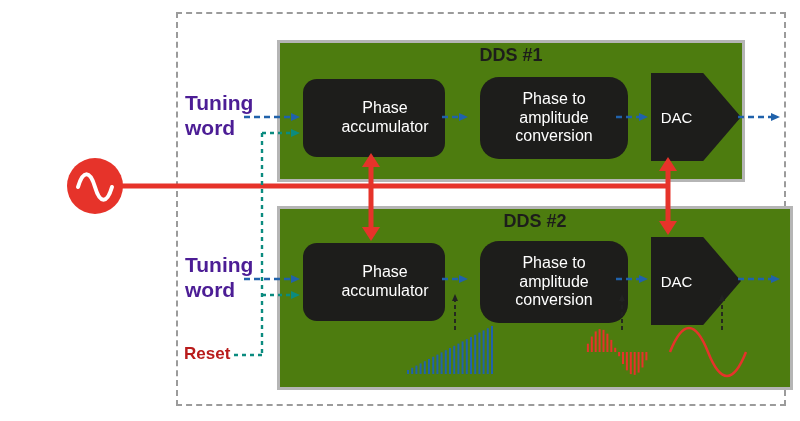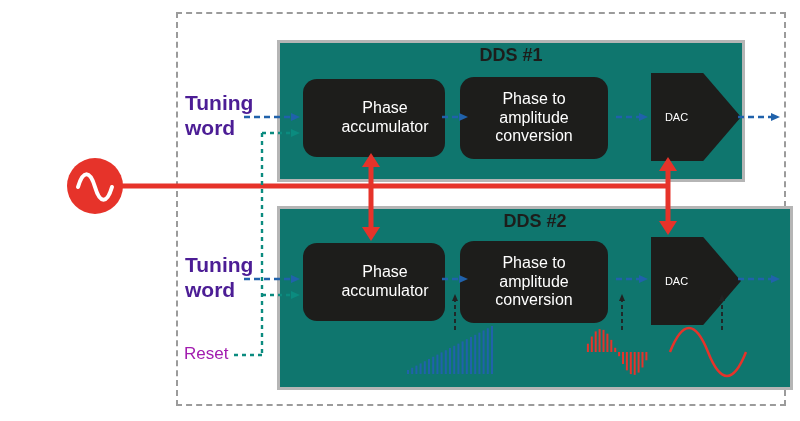--- a/index.html
+++ b/index.html
@@ -13,21 +13,21 @@
     overflow: hidden;
   }
   .outer-dashed {
     position: absolute;
     left: 176px; top: 12px;
     width: 610px; height: 394px;
     border: 2px dashed #9b9b9b;
   }
   .dds-box {
     position: absolute;
-    background: #0f766e;
+    background: #4d7c0f;
     border: 3px solid #b5b5b5;
   }
   .dds1 { left: 277px; top: 40px; width: 468px; height: 142px; }
   .dds2 { left: 277px; top: 206px; width: 516px; height: 184px; }
   .dds-title {
     position: absolute;
     top: 2px; left: 0; right: 0;
     text-align: center;
     font-size: 18px;
     font-weight: 700;
@@ -40,35 +40,35 @@
     display: flex;
     align-items: center;
     justify-content: center;
     text-align: center;
     font-size: 16px;
     line-height: 1.18;
     border-radius: 14px;
     padding: 4px 10px;
   }
   .pa  { left: 23px;  width: 142px; height: 78px; padding-left: 32px; }
-  .pac { left: 180px; width: 148px; height: 82px; }
+  .pac { left: 200px; width: 148px; height: 82px; border-radius: 19px; }
   .dds1 .pa  { top: 36px; }
   .dds1 .pac { top: 34px; }
   .dds2 .pa  { top: 34px; }
   .dds2 .pac { top: 32px; }
   .dac {
     position: absolute;
     left: 371px;
     width: 90px; height: 88px;
     background: #1d1d1b;
     color: #fff;
     display: flex;
     align-items: center;
     justify-content: center;
-    font-size: 11px;
+    font-size: 15px;
     padding-right: 39px;
     clip-path: polygon(0 0, 58% 0, 100% 50%, 58% 100%, 0 100%);
   }
   .dds1 .dac { top: 30px; }
   .dds2 .dac { top: 28px; }
   .lbl-clock {
     position: absolute;
     left: 12px; top: 100px;
     width: 158px;
     color: #e6332a;
@@ -82,23 +82,23 @@
     color: #4c1d95;
     font-size: 21px;
     font-weight: 700;
     line-height: 1.2;
   }
   .tw1 { left: 185px; top: 90px; }
   .tw2 { left: 185px; top: 252px; }
   .lbl-reset {
     position: absolute;
     left: 184px; top: 344px;
-    color: #a21caf;
+    color: #b91c1c;
     font-size: 17px;
-    font-weight: 400;
+    font-weight: 700;
   }
   .clock-icon {
     position: absolute;
     left: 67px; top: 158px;
     width: 56px; height: 56px;
     border-radius: 50%;
     background: #e6332a;
   }
   .overlay {
     position: absolute;

